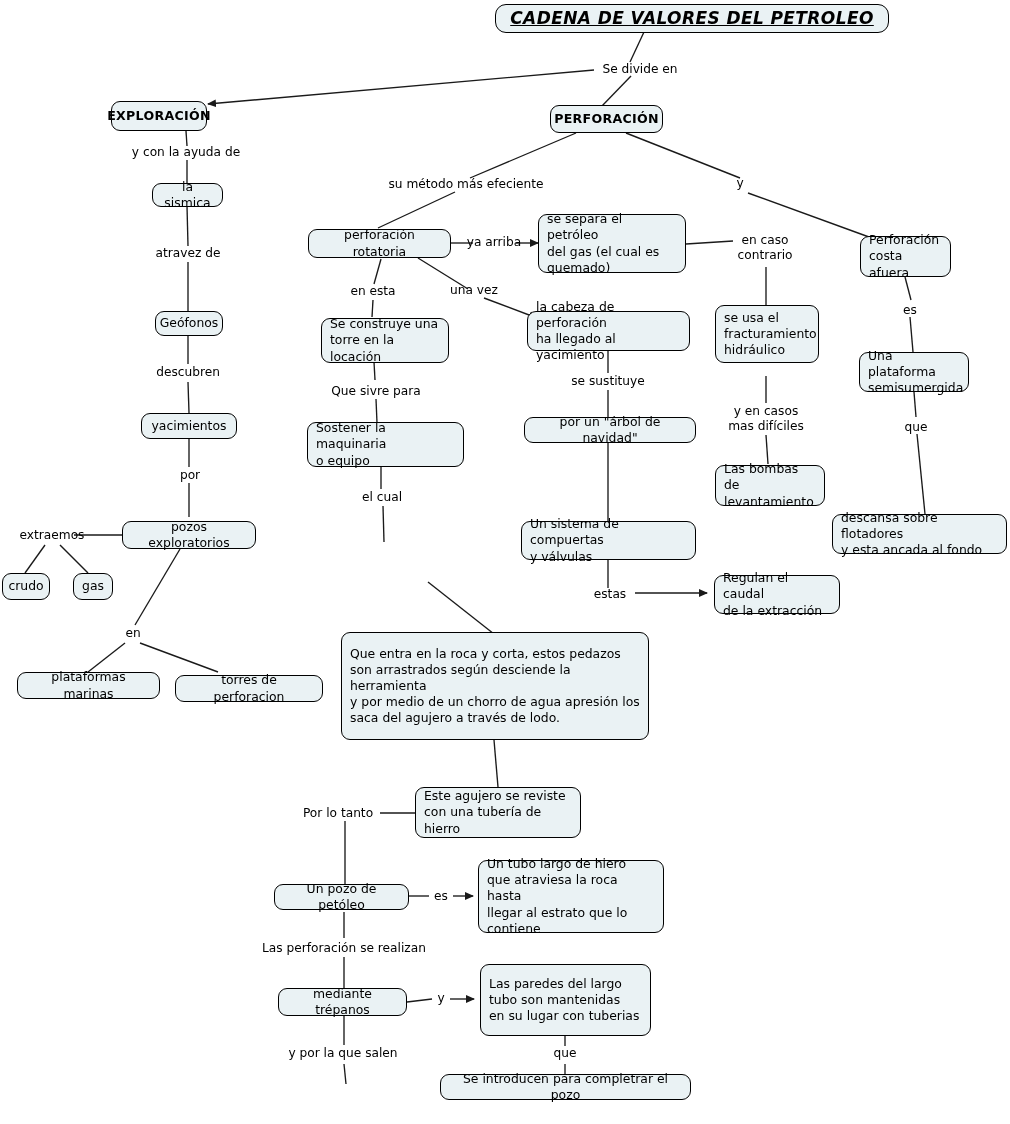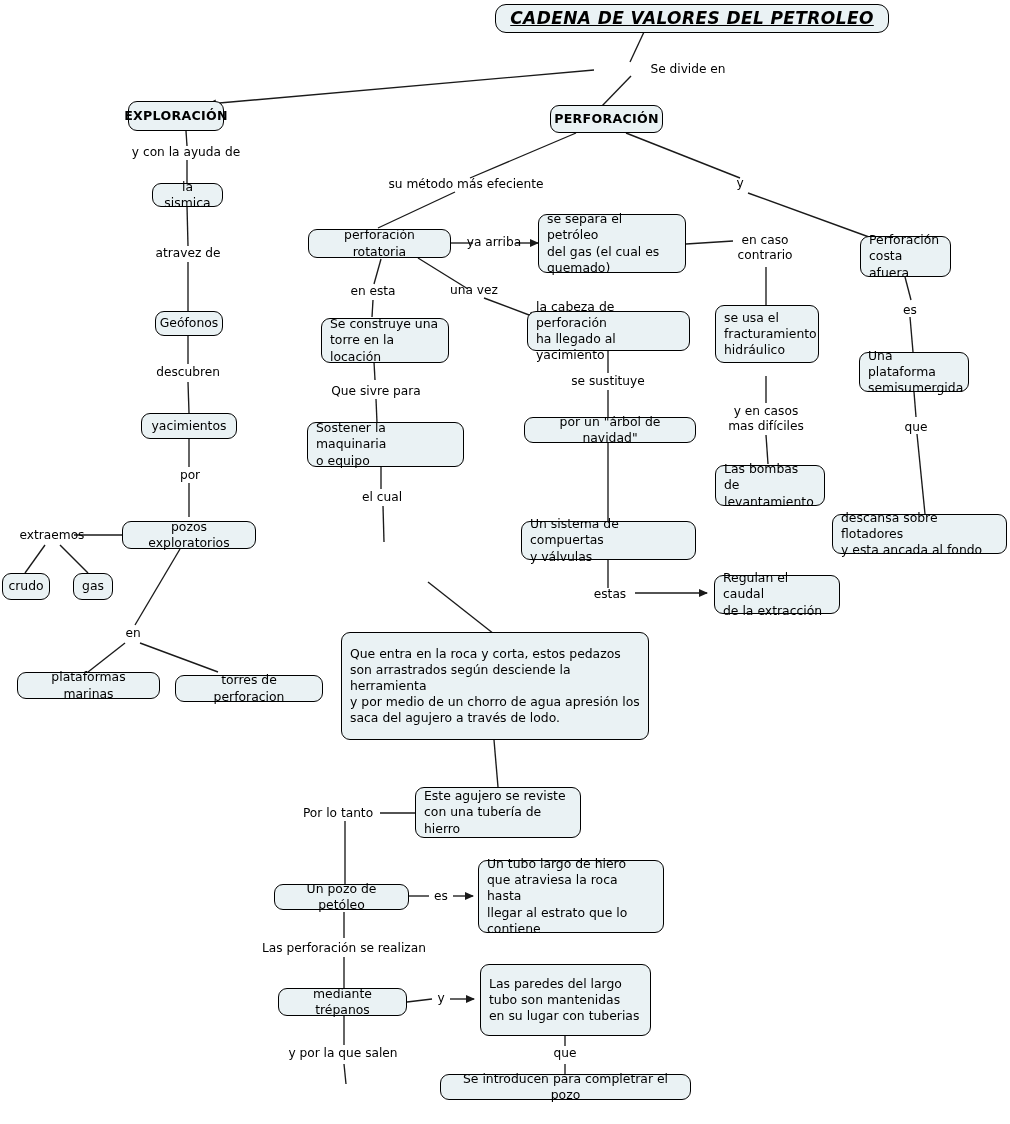--- a/index.html
+++ b/index.html
@@ -130,21 +130,21 @@
       <path d="M344,1016 L344,1045"></path>
       <path d="M344,1064 L346,1084"></path>
 
       <path d="M565,1036 L565,1046"></path>
       <path d="M565,1064 L565,1074"></path>
     </g>
   </svg>
 
   <div class="node title center" style="left:447px;top:4px;width:394px;height:29px;">CADENA DE VALORES DEL PETROLEO</div>
 
-  <div class="node bold center" style="left:128px;top:101px;width:96px;height:30px;">EXPLORACIÓN</div>
+  <div class="node bold center" style="left:111px;top:101px;width:96px;height:30px;">EXPLORACIÓN</div>
 
   <div class="node bold center" style="left:550px;top:105px;width:113px;height:28px;">PERFORACIÓN</div>
 
   <div class="node center" style="left:152px;top:183px;width:71px;height:24px;">la sismica</div>
 
   <div class="node center" style="left:155px;top:311px;width:68px;height:25px;">Geófonos</div>
 
   <div class="node center" style="left:141px;top:413px;width:96px;height:26px;">yacimientos</div>
 
   <div class="node center" style="left:122px;top:521px;width:134px;height:28px;">pozos exploratorios</div>
@@ -214,21 +214,21 @@
 
   <div class="node center" style="left:278px;top:988px;width:129px;height:28px;">mediante trépanos</div>
 
   <div class="node" style="left:480px;top:964px;width:171px;height:72px;">Las paredes del largo
 tubo son mantenidas
 en su lugar con tuberias</div>
 
 
   <div class="node center" style="left:440px;top:1074px;width:251px;height:26px;">Se introducen para completrar el pozo</div>
 
-  <div class="lbl c" style="left:640px;top:62px;margin-left:48px;">Se divide en</div>
+  <div class="lbl c" style="left:640px;top:62px;">Se divide en</div>
 
   <div class="lbl c" style="left:186px;top:145px;">y con la ayuda  de</div>
 
   <div class="lbl c" style="left:188px;top:246px;">atravez de</div>
 
   <div class="lbl c" style="left:188px;top:365px;">descubren</div>
 
   <div class="lbl c" style="left:190px;top:468px;">por</div>
 
   <div class="lbl c" style="left:52px;top:528px;">extraemos</div>

